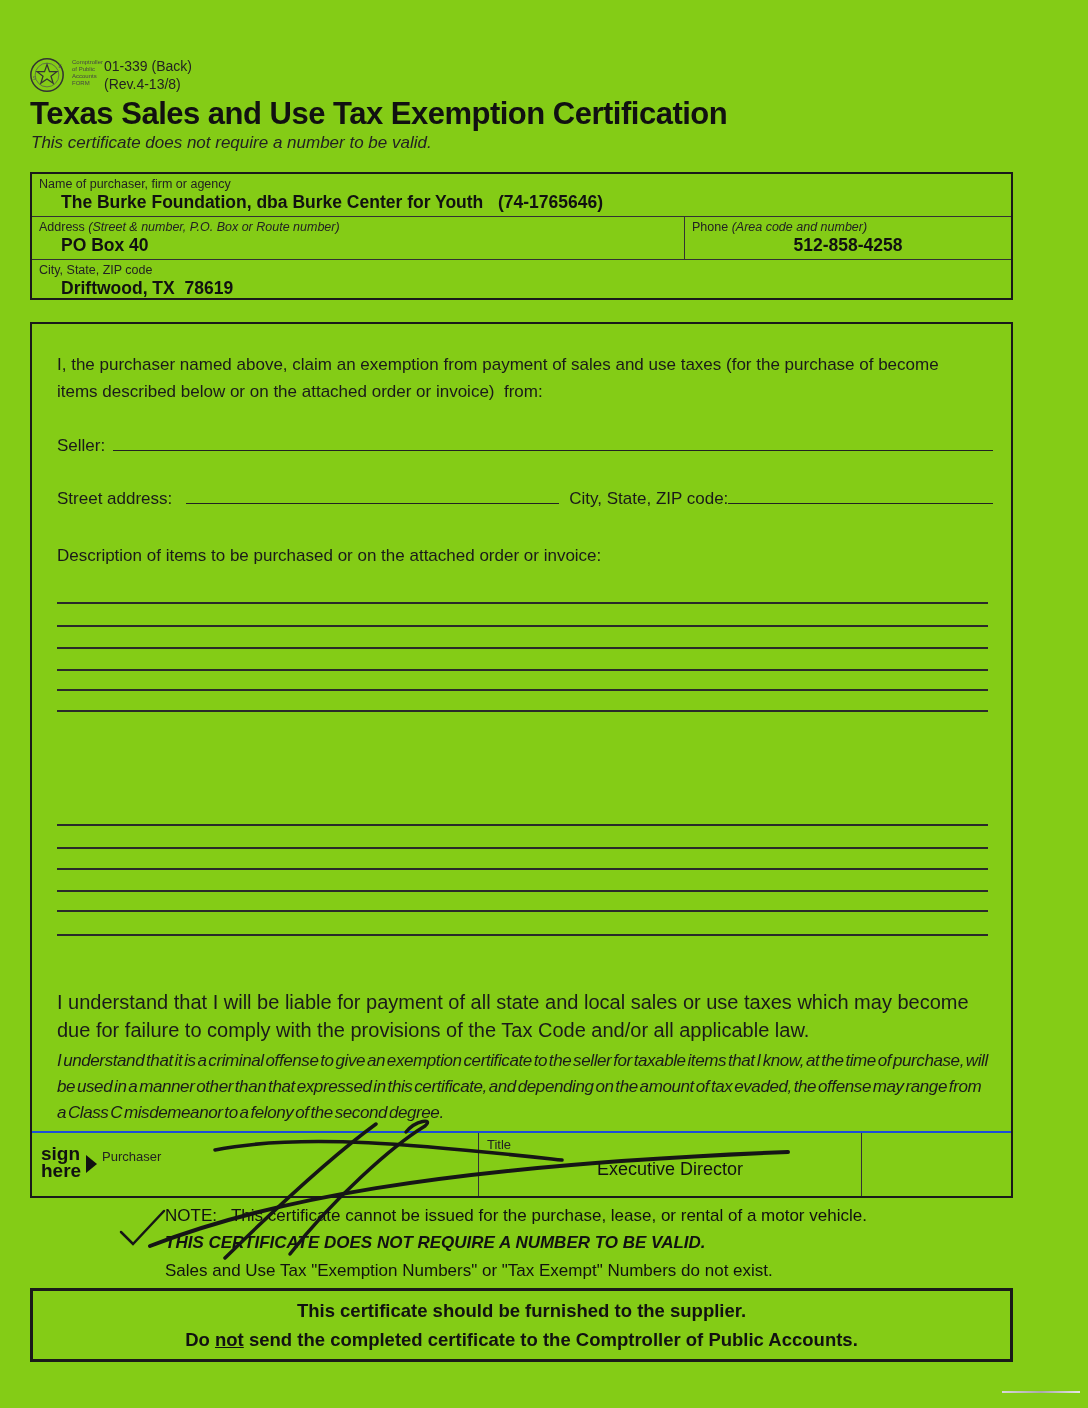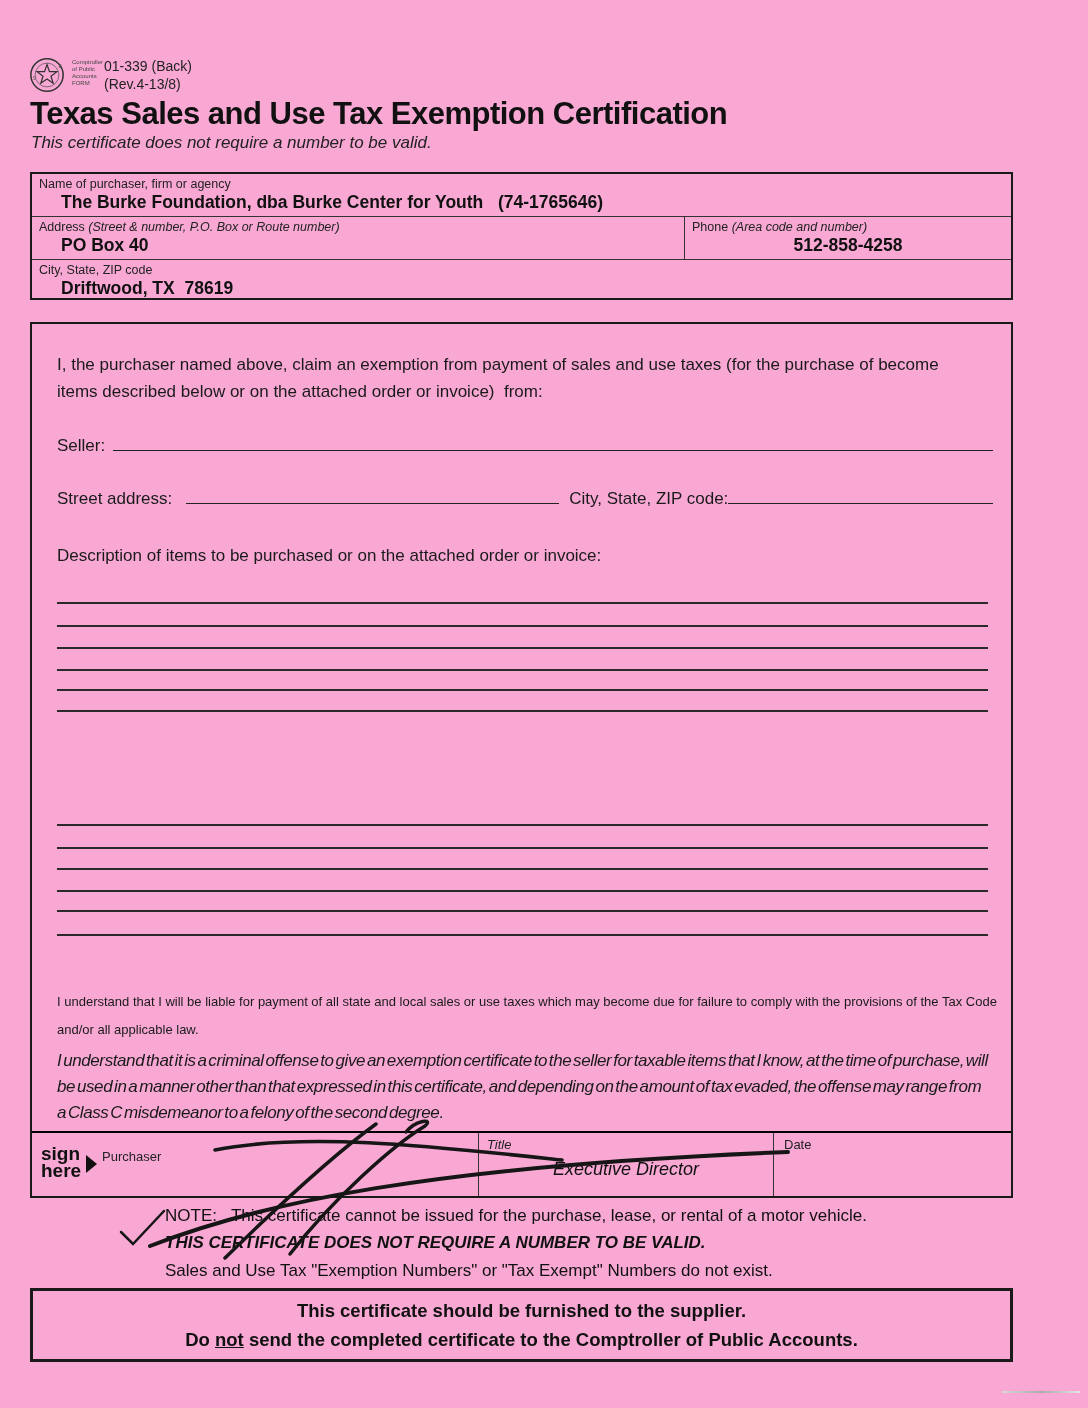--- a/index.html
+++ b/index.html
@@ -1,21 +1,21 @@
 <!DOCTYPE html>
 <html><head>
 <meta charset="utf-8">
 <style>
   * { margin: 0; padding: 0; box-sizing: border-box; }
   html, body { background: #ffffff; }
   body { font-family: "Liberation Sans", sans-serif; color: #1a1a1a; }
   .page {
     position: relative;
     width: 1088px; height: 1408px;
-    background: #f9a8d4;
+    background: #84cc16;
     overflow: hidden;
   }
   
   .seal {
     position: absolute; left: 28px; top: 56px; width: 38px; height: 38px;
   }
   .agency-tiny {
     position: absolute; left: 72px; top: 59px;
     font-size: 6px; line-height: 7px; color: #444; white-space: pre-line;
     width: 30px;
@@ -70,36 +70,36 @@
   .seller-line   { left: 25px; top: 112px; width: 936px; }
   .seller-line .rule { margin-left: 8px; }
   .street-line   { left: 25px; top: 165px; width: 936px; }
   .street-line .rule1 { width: 373px; margin-left: 14px; }
   .street-line .tag2 { margin-left: 10px; }
   .desc-label    { left: 25px; top: 222px; font-size: 17px; }
   .reason-label  { left: 25px; top: 448px; font-size: 17px; }
   .blank { position: absolute; left: 25px; width: 931px; border-top: 2px solid #2a2a2a; }
   .liability {
     left: 25px; top: 664px; width: 940px;
-    font-size: 13px; line-height: 28px; color: #1a1a1a;
+    font-size: 20px; line-height: 28px; color: #1a1a1a;
   }
   .criminal {
     left: 25px; top: 724px; width: 935px;
     font-size: 17px; line-height: 26px; font-style: italic; color: #1a1a1a;
     letter-spacing: -0.4px; word-spacing: -2.5px;
   }
   
   .sig-row {
     position: absolute; left: 0; bottom: 0; width: 979px; height: 65px;
-    border-top: 2px solid #000000; display: flex;
+    border-top: 2px solid #1d4ed8; display: flex;
   }
   .sig-cell { position: relative; height: 100%; }
   .sig-cell .cell-lbl { position: absolute; font-size: 13px; color: #222; }
   .cell-purchaser { width: 446px; }
-  .cell-title { width: 296px; border-left: 1.5px solid #333; border-right: 1.5px solid #333; font-style: italic; }
+  .cell-title { width: 384px; border-left: 1.5px solid #333; border-right: 1.5px solid #333; }
   .cell-date { flex: 1; }
   .sign-here {
     position: absolute; left: 9px; top: 12px;
     font-size: 19px; line-height: 17px; font-weight: bold; color: #111;
     display: flex; align-items: center; gap: 5px;
   }
   .sign-arrow {
     width: 0; height: 0;
     border-top: 9px solid transparent; border-bottom: 9px solid transparent;
     border-left: 11px solid #111; margin-top: 4px;
@@ -221,24 +221,20 @@
             <div>here</div>
           </span>
           <span class="sign-arrow"></span>
         </div>
         <span class="cell-lbl">Purchaser</span>
       </div>
       <div class="sig-cell cell-title">
         <span class="cell-lbl">Title</span>
         <span class="title-value">Executive Director</span>
       </div>
-      <div class="sig-cell cell-date">
-        <span class="cell-lbl">Date</span>
-        <span class="date-value"></span>
-      </div>
     </div>
   </div>
 
   <svg class="scrawl" width="720" height="160" viewBox="0 0 720 160">
     <g fill="none" stroke="#161616" stroke-linecap="round">
       <path d="M 50,138 C 160,95 330,58 688,44" stroke-width="4"></path>
       <path d="M 115,42 C 205,24 330,38 462,52" stroke-width="3.5"></path>
       <path d="M 190,146 C 232,92 292,38 325,18 C 334,10 316,12 306,24" stroke-width="3.5"></path>
       <path d="M 125,150 C 172,104 232,48 276,16" stroke-width="3.5"></path>
       <path d="M 21,124 L 33,136 L 64,103" stroke-width="2.5"></path>

